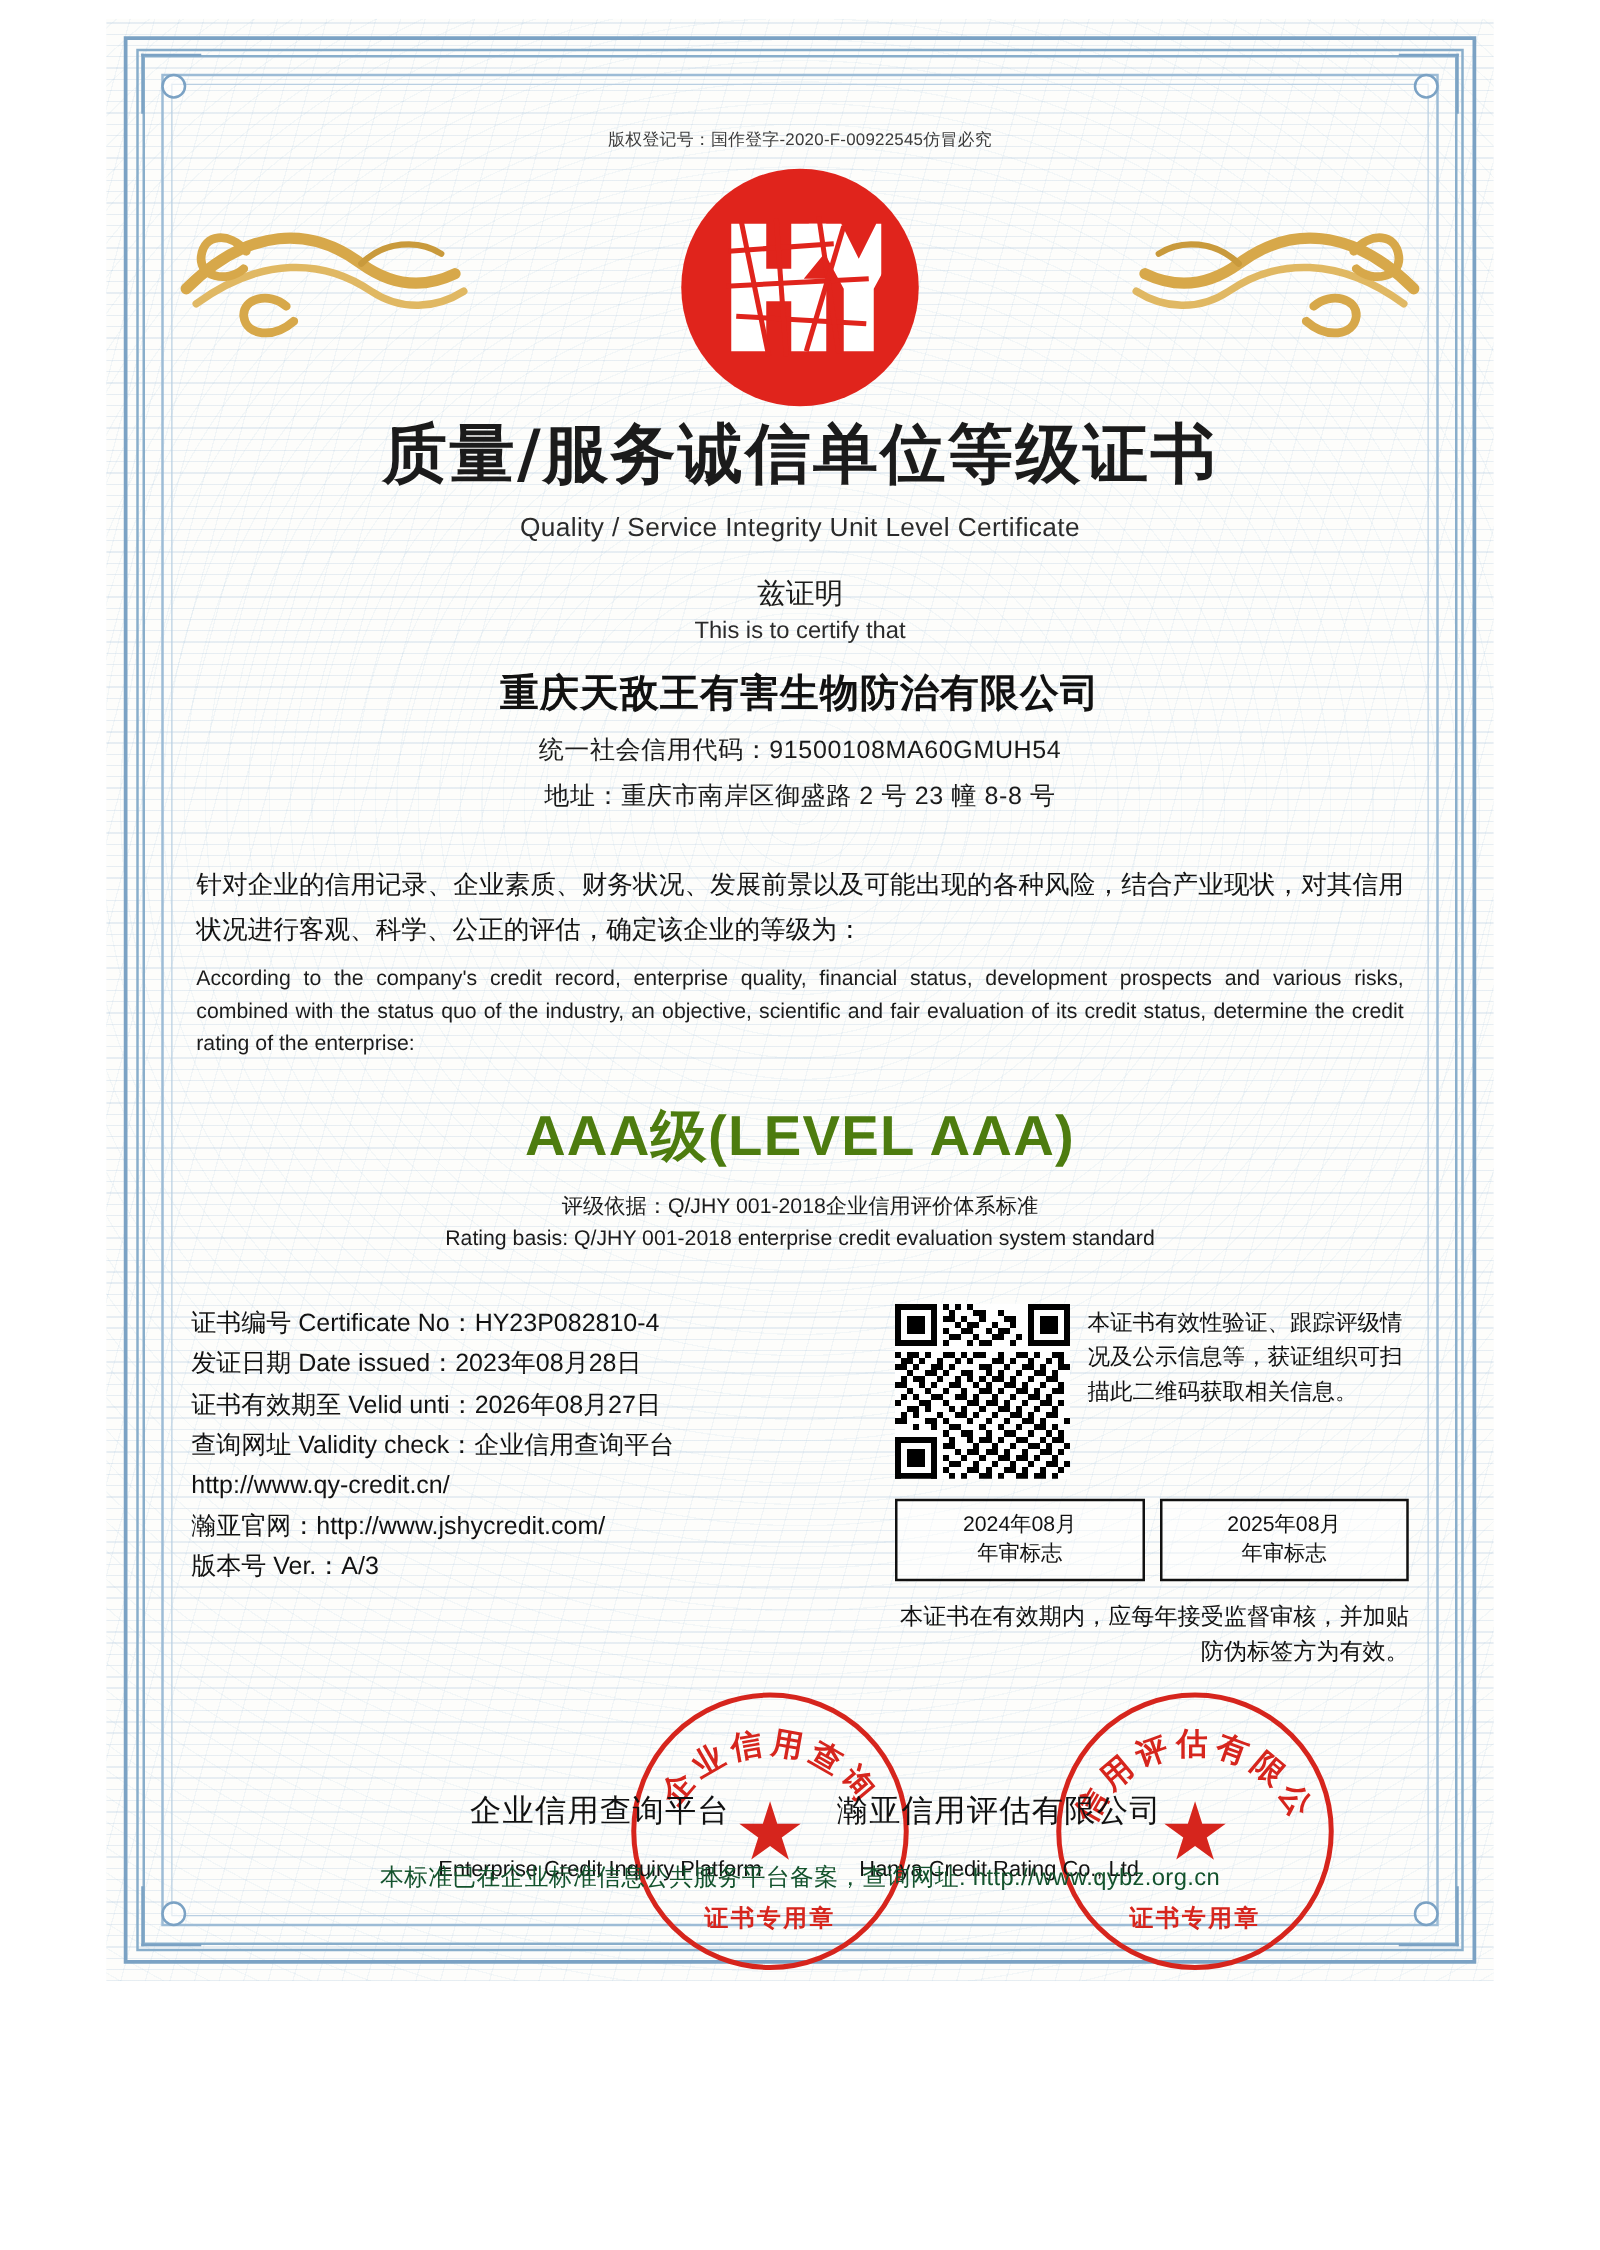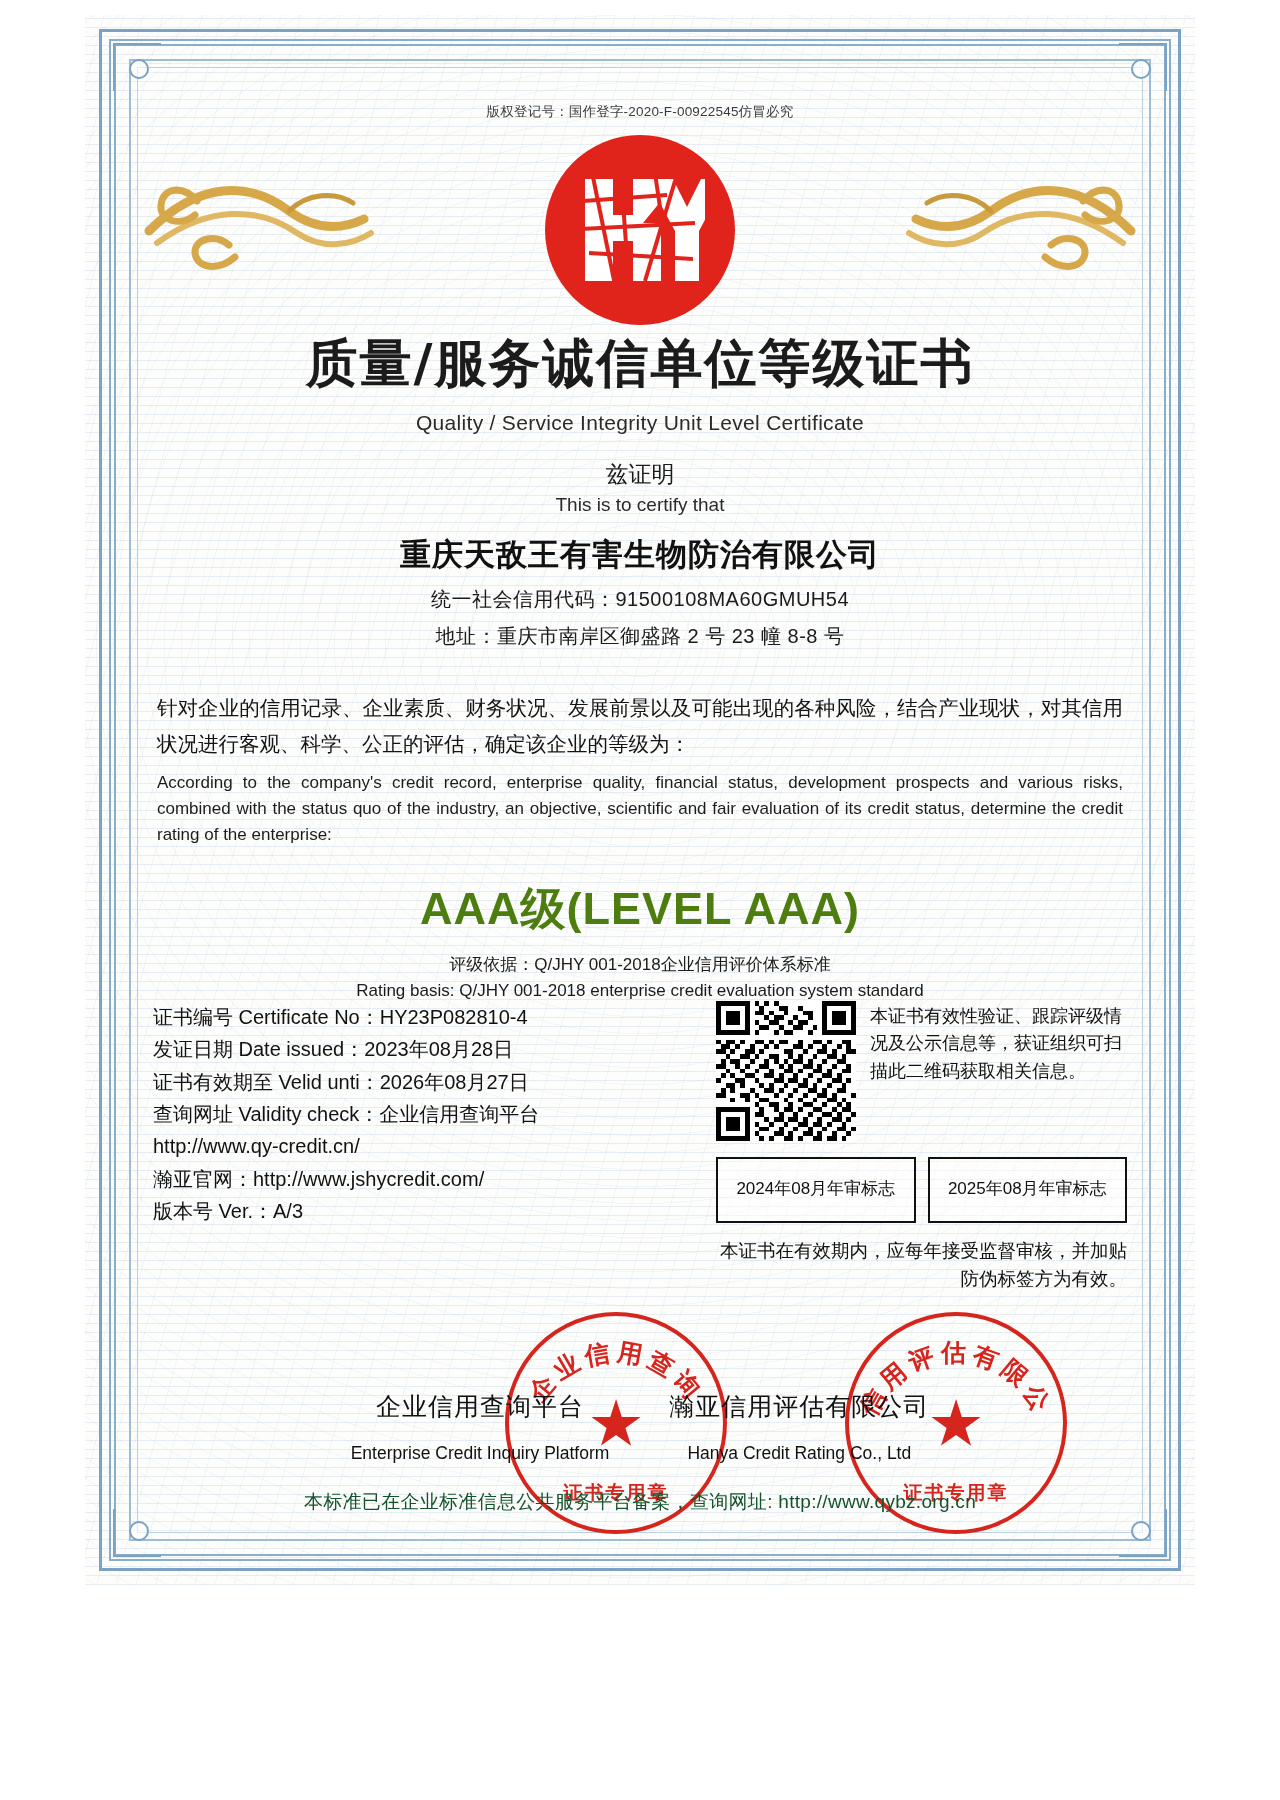--- a/index.html
+++ b/index.html
@@ -231,20 +231,21 @@
   .basis-en {
     text-align: center;
     font-size: 17px;
     color: #1b1b1b;
     margin-top: 5px;
   }
 
   
   .info-row {
     display: flex;
+    margin-top: 42px;
     padding: 0 8px;
     gap: 18px;
   }
   .info-left {
     width: 545px;
     font-size: 20px;
     color: #121212;
     line-height: 1.62;
   }
   .info-right {
@@ -269,21 +270,21 @@
   .stamp-boxes {
     display: flex;
     gap: 12px;
     margin-top: 16px;
   }
   .stamp-box {
     flex: 1;
     border: 2px solid #111;
     height: 62px;
     display: flex;
-    flex-direction: row;
+    flex-direction: column;
     align-items: center;
     justify-content: center;
     font-size: 17px;
     color: #111;
     line-height: 1.35;
     background: rgba(255,255,255,.45);
   }
   .annual-note {
     margin-top: 14px;
     font-size: 18.5px;

